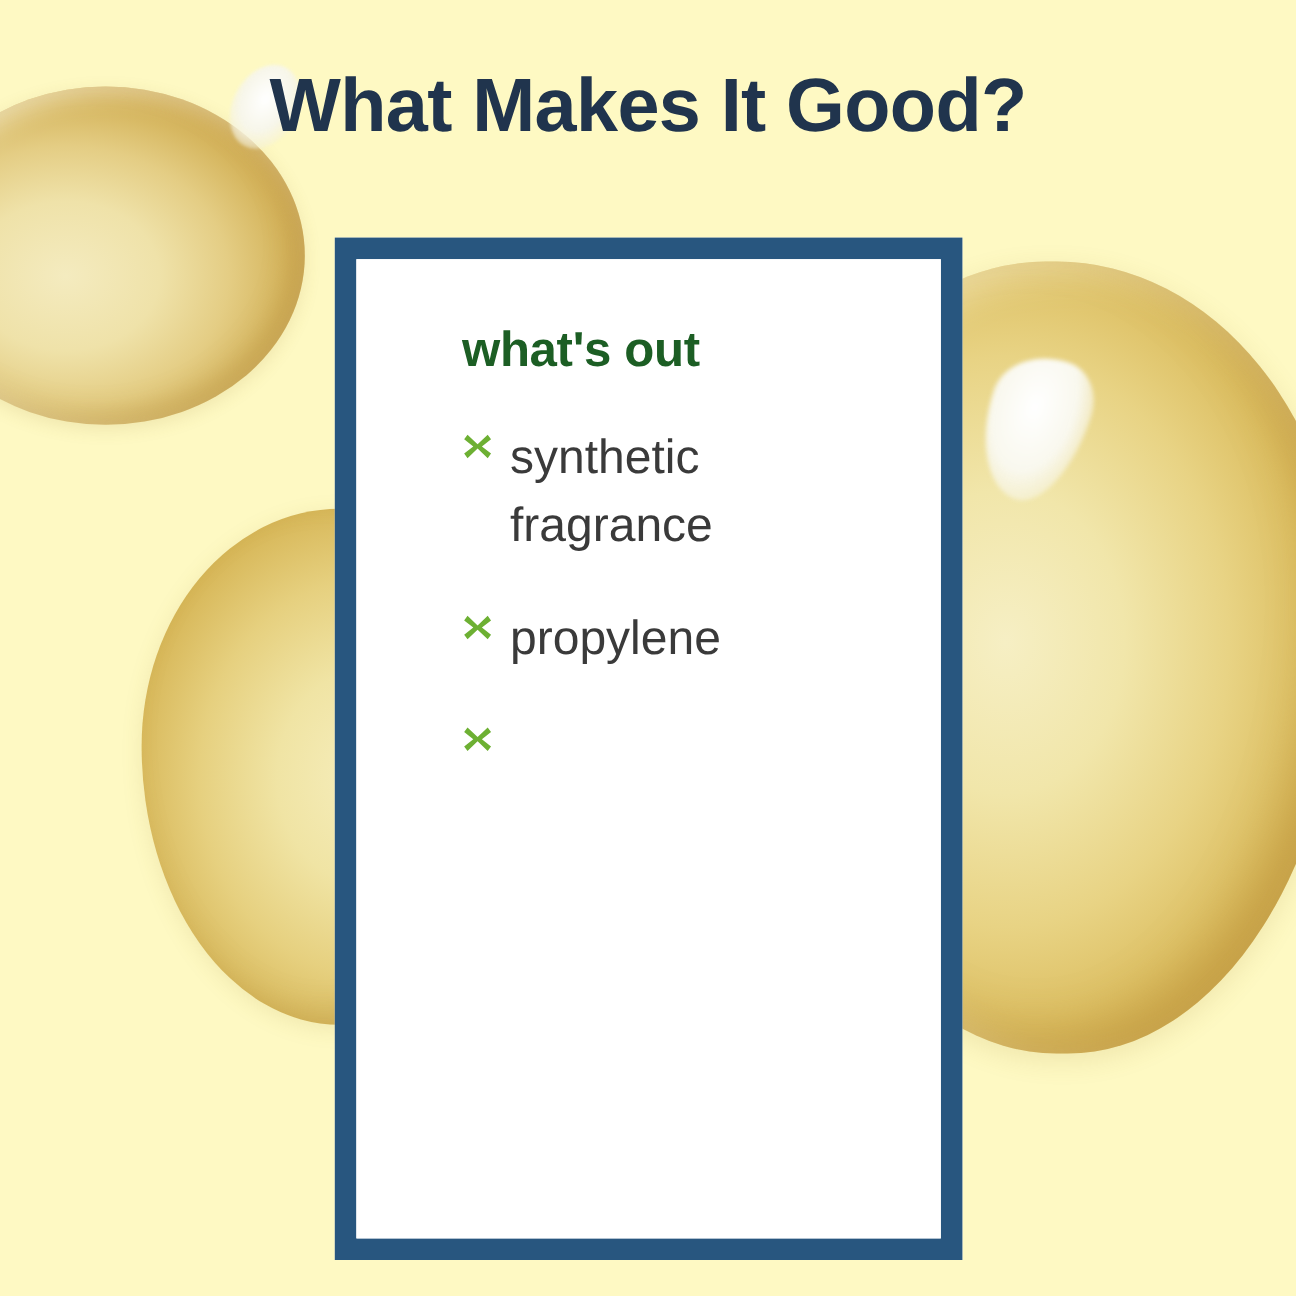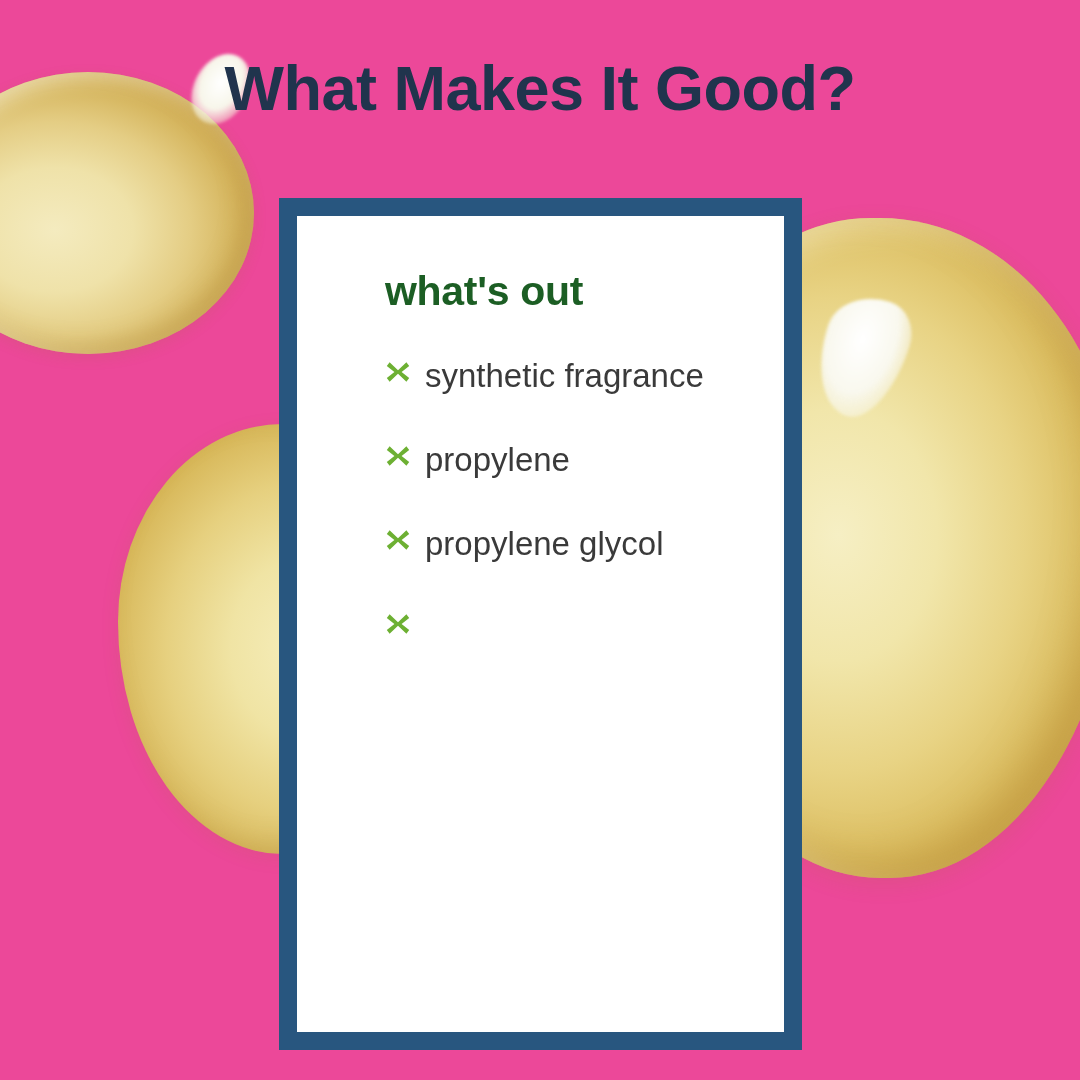--- a/index.html
+++ b/index.html
@@ -8,21 +8,21 @@
     padding: 0;
     background: #ffffff;
   }
   body {
     font-family: "Liberation Sans", sans-serif;
   }
   .canvas {
     position: relative;
     width: 1080px;
     height: 1080px;
-    background: #ec4899;
+    background: #fef9c3;
     overflow: hidden;
   }
 
   
   .droplet-layer {
     position: absolute;
     inset: 0;
     z-index: 1;
     pointer-events: none;
   }
@@ -150,21 +150,21 @@
   .x-icon {
     flex: 0 0 auto;
     width: 26px;
     height: 30px;
     margin-right: 14px;
     position: relative;
     top: 6px;
   }
   .x-icon svg { display: block; }
   .out-label {
-    font-size: 33px;
+    font-size: 40px;
     line-height: 1.42;
     color: #3a3a3a;
     font-family: "Liberation Sans", sans-serif;
     max-width: 330px;
   }
 </style>
 </head>
 <body>
 
 <div class="canvas">
@@ -200,28 +200,20 @@
         <li class="out-item">
           <span class="x-icon">
             <svg width="26" height="26" viewBox="0 0 26 26" aria-hidden="true">
               <path d="M4.6 3.2 L13 11.2 L21.4 3.2 L24.2 7.0 L16.6 13.0 L24.2 19.0 L21.4 22.8 L13 14.8 L4.6 22.8 L1.8 19.0 L9.4 13.0 L1.8 7.0 Z" fill="#6db033"></path>
             </svg>
           </span>
           <span class="out-label">propylene</span>
         </li>
 
 
-        <li class="out-item">
-          <span class="x-icon">
-            <svg width="26" height="26" viewBox="0 0 26 26" aria-hidden="true">
-              <path d="M4.6 3.2 L13 11.2 L21.4 3.2 L24.2 7.0 L16.6 13.0 L24.2 19.0 L21.4 22.8 L13 14.8 L4.6 22.8 L1.8 19.0 L9.4 13.0 L1.8 7.0 Z" fill="#6db033"></path>
-            </svg>
-          </span>
-          <span class="out-label">propylene glycol</span>
-        </li>
 
 
         <li class="out-item">
           <span class="x-icon">
             <svg width="26" height="26" viewBox="0 0 26 26" aria-hidden="true">
               <path d="M4.6 3.2 L13 11.2 L21.4 3.2 L24.2 7.0 L16.6 13.0 L24.2 19.0 L21.4 22.8 L13 14.8 L4.6 22.8 L1.8 19.0 L9.4 13.0 L1.8 7.0 Z" fill="#6db033"></path>
             </svg>
           </span>
         </li>
 

